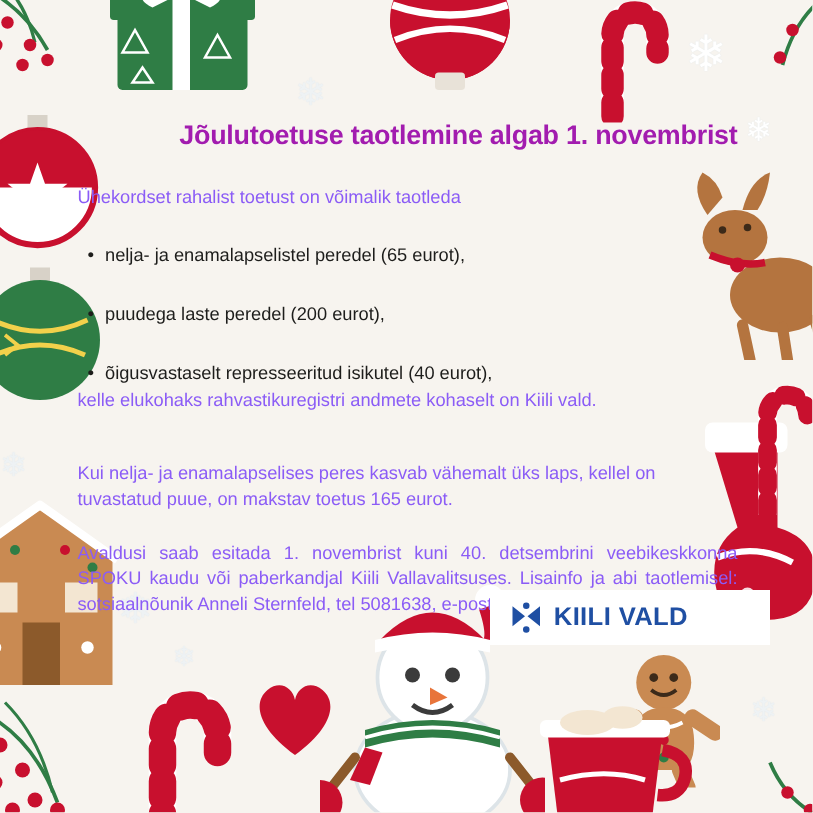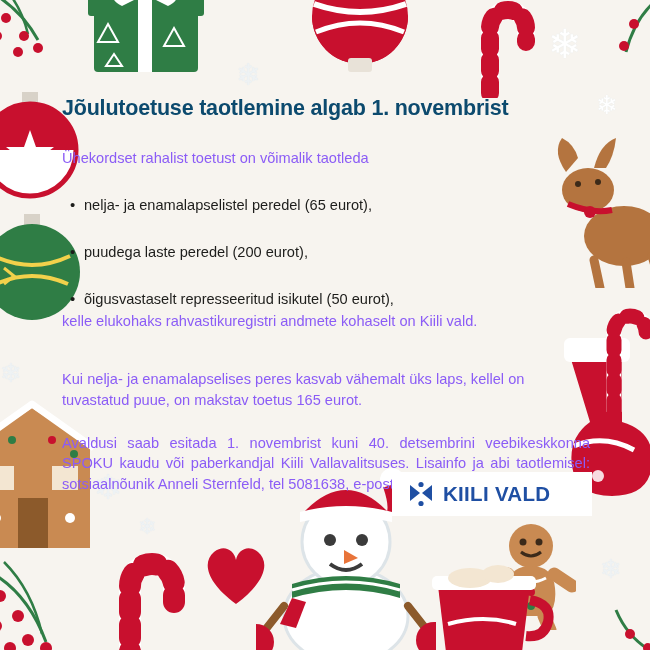--- a/index.html
+++ b/index.html
@@ -34,22 +34,22 @@
     left: 62px; top: 96px;
     width: 528px;
     color: #1d1d1b;
   }
   h1 {
     font-size: 21.5px;
     font-weight: bold;
     letter-spacing: -0.2px;
     margin-bottom: 26px;
     line-height: 1.2;
-    text-align: left;
-    color: #0c4a6e;
+    text-align: right;
+    color: #a21caf;
   }
   .para {
     font-size: 14.6px;
     line-height: 1.42;
     margin-bottom: 15px;
     color: #8b5cf6;
   }
   .para.justify { text-align: justify; }
   ul.bullets {
     list-style: none;
@@ -69,21 +69,21 @@
     left: 8px; top: -1px;
     font-size: 15px;
   }
   .intro { margin-bottom: 0; }
   .afterlist { margin-top: 0; }
 
   
   .logo-box {
     position: absolute;
     left: 392px; top: 472px;
-    width: 200px; height: 44px;
+    width: 224px; height: 44px;
     background: #ffffff;
     display: flex;
     align-items: center;
     gap: 9px;
     padding-left: 16px;
   }
   .logo-mark { width: 26px; height: 26px; flex: 0 0 26px; }
   .logo-text {
     font-size: 20.5px;
     font-weight: bold;
@@ -268,21 +268,21 @@
 
   <div class="content">
 
     <h1>Jõulutoetuse taotlemine algab 1. novembrist</h1>
 
     <div class="para intro">Ühekordset rahalist toetust on võimalik taotleda</div>
 
     <ul class="bullets">
       <li>nelja- ja enamalapselistel peredel (65 eurot),</li>
       <li>puudega laste peredel (200 eurot),</li>
-      <li>õigusvastaselt represseeritud isikutel (50 eurot),</li>
+      <li>õigusvastaselt represseeritud isikutel (40 eurot),</li>
     </ul>
 
     <div class="para afterlist">kelle elukohaks rahvastikuregistri andmete kohaselt on Kiili vald.</div>
 
     <div class="para" style="margin-top:38px;">Kui nelja- ja enamalapselises peres kasvab vähemalt üks laps, kellel on tuvastatud puue, on makstav toetus 165 eurot.</div>
 
     <div class="para justify" style="margin-top:22px;">Avaldusi saab esitada 1. novembrist kuni 40. detsembrini veebikeskkonna SPOKU kaudu või paberkandjal Kiili Vallavalitsuses. Lisainfo ja abi taotlemisel: sotsiaalnõunik Anneli Sternfeld, tel 5081638, e-post anneli.sternfeld@kiilivald.ee</div>
 
   </div>
 

